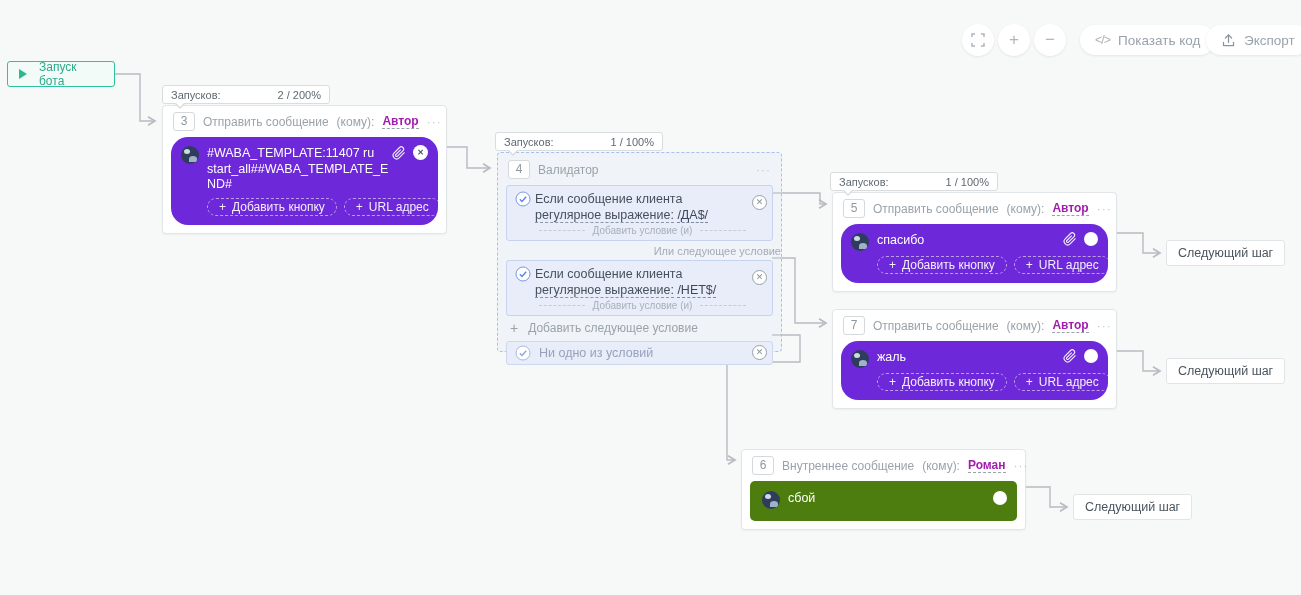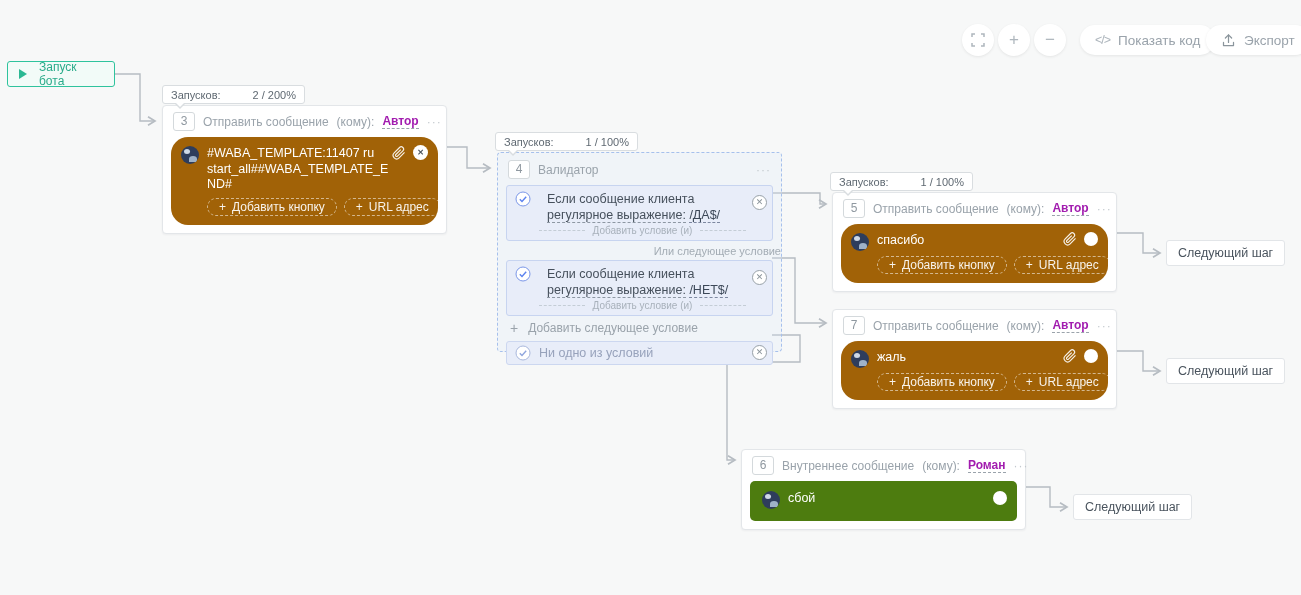--- a/index.html
+++ b/index.html
@@ -14,21 +14,21 @@
     border-radius:4px; box-shadow:0 1px 2px rgba(31,45,61,.05); z-index:2; }
   .node-header { display:flex; align-items:center; gap:8px; padding:6px 10px;
     font-size:12px; color:#9aa3ab; white-space:nowrap; }
   .num-badge { border:1px solid #d4d9dc; border-radius:3px; min-width:22px;
     height:19px; line-height:17px; text-align:center; font-size:12px;
     color:#8f98a0; background:#fff; padding:0 5px; }
   .recipient { color:#a21caf; border-bottom:1px dashed #9aa3ab; line-height:14px;font-weight:bold; }
   .dots { margin-left:auto; color:#c3c9ce; font-size:12px; letter-spacing:1px; cursor:pointer; }
 
   
-  .bubble { position:relative; margin:0 8px 8px; background:#a16207;
+  .bubble { position:relative; margin:0 8px 8px; background:#6d28d9;
     border-radius:17px; padding:9px 10px 9px 10px; color:#fff; }
   .bubble.gray { background:#4d7c0f; border-radius:5px; padding:10px 12px; }
   .bubble-top { display:flex; gap:8px; align-items:flex-start; }
   .avatar { width:18px; height:18px; border-radius:50%; background:#2e3d5c;
     flex:none; position:relative; overflow:hidden; }
   .avatar::before { content:""; position:absolute; left:3px; top:3px; width:6px;
     height:5px; background:#cfd9e6; border-radius:50%; }
   .avatar::after { content:""; position:absolute; right:2px; bottom:2px; width:8px;
     height:6px; background:#9fb2c8; border-radius:50% 50% 0 0; }
   .msg-text { font-size:12.5px; line-height:15.5px; width:182px; overflow-wrap:break-word; }
@@ -40,42 +40,42 @@
   .bubble-btns { display:flex; gap:7px; margin:5px 0 0 26px; }
   .bubble-btn { border:1px dashed rgba(255,255,255,.55); border-radius:12px;
     padding:1px 11px; font-size:12px; color:rgba(255,255,255,.92);
     display:flex; gap:6px; align-items:center; white-space:nowrap; cursor:pointer; }
 
   
   .validator { position:absolute; border:1px dashed #a6c0ec; border-radius:4px;
     background:rgba(221,232,249,.25); z-index:2; }
   .cond { position:relative; margin:0 8px; background:#e8edf9;
     border:1px solid #c7d4f0; border-radius:3px; padding:5px 26px 3px 8px; }
-  .cond-line { display:flex; gap:16px; font-size:12.5px; color:#46505c; align-items:flex-start; }
+  .cond-line { display:flex; gap:4px; font-size:12.5px; color:#46505c; align-items:flex-start; }
   .cond-body { line-height:16px; }
   .u-dot { border-bottom:1px dashed #8d97a3; }
   .u-dot.blue { color:#3c4858; border-bottom-color:#7d88a0; }
   .check-icon { width:16px; height:16px; flex:none; margin-top:0; }
   .xc { position:absolute; right:5px; top:9px; width:15px; height:15px;
     border:1px solid #98a1a8; border-radius:50%; background:#fff; color:#8a939a;
     font-size:9px; line-height:13px; text-align:center; cursor:pointer; }
   .cond-add { display:flex; align-items:center; gap:8px; color:#a8b1bb;
     font-size:10px; margin:2px 0 1px 24px; }
   .cond-add .dash { flex:1; border-top:1px dashed #c4cdd6; height:0; }
   .or-sep { text-align:right; font-size:11px; color:#a3acb4; padding:4px 0 3px; }
   .add-next { display:flex; gap:10px; align-items:center; color:#9aa3ab;
     font-size:12px; padding:5px 12px 6px; cursor:pointer; }
   .plus-g { color:#9aa3ab; font-size:14px; line-height:12px; }
   .none-row { position:relative; margin:0 8px 22px; background:#e8edf9;
     border:1px solid #ccd7f0; border-radius:3px; padding:3px 26px 3px 8px;
     display:flex; gap:8px; align-items:center; font-size:12.5px; color:#97a2bb; }
   .none-row .xc { top:3px; }
 
   
-  .counter { position:absolute; width:143px; height:19px; background:#fff;
+  .counter { position:absolute; width:168px; height:19px; background:#fff;
     border:1px solid #d9dde0; border-radius:3px; display:flex; align-items:center;
     justify-content:space-between; padding:0 8px; font-size:11px; color:#5f6972; z-index:3; }
   .counter::before { content:""; position:absolute; left:11px; bottom:-6px;
     border:6px solid transparent; border-top-color:#d9dde0; border-bottom:none; }
   .counter::after { content:""; position:absolute; left:12px; bottom:-4px;
     border:5px solid transparent; border-top-color:#fff; border-bottom:none; }
 
   
   .start-btn { position:absolute; left:7px; top:61px; width:108px; height:26px;
     background:#f2fbf8; border:1px solid #2fc39d; border-radius:3px;

